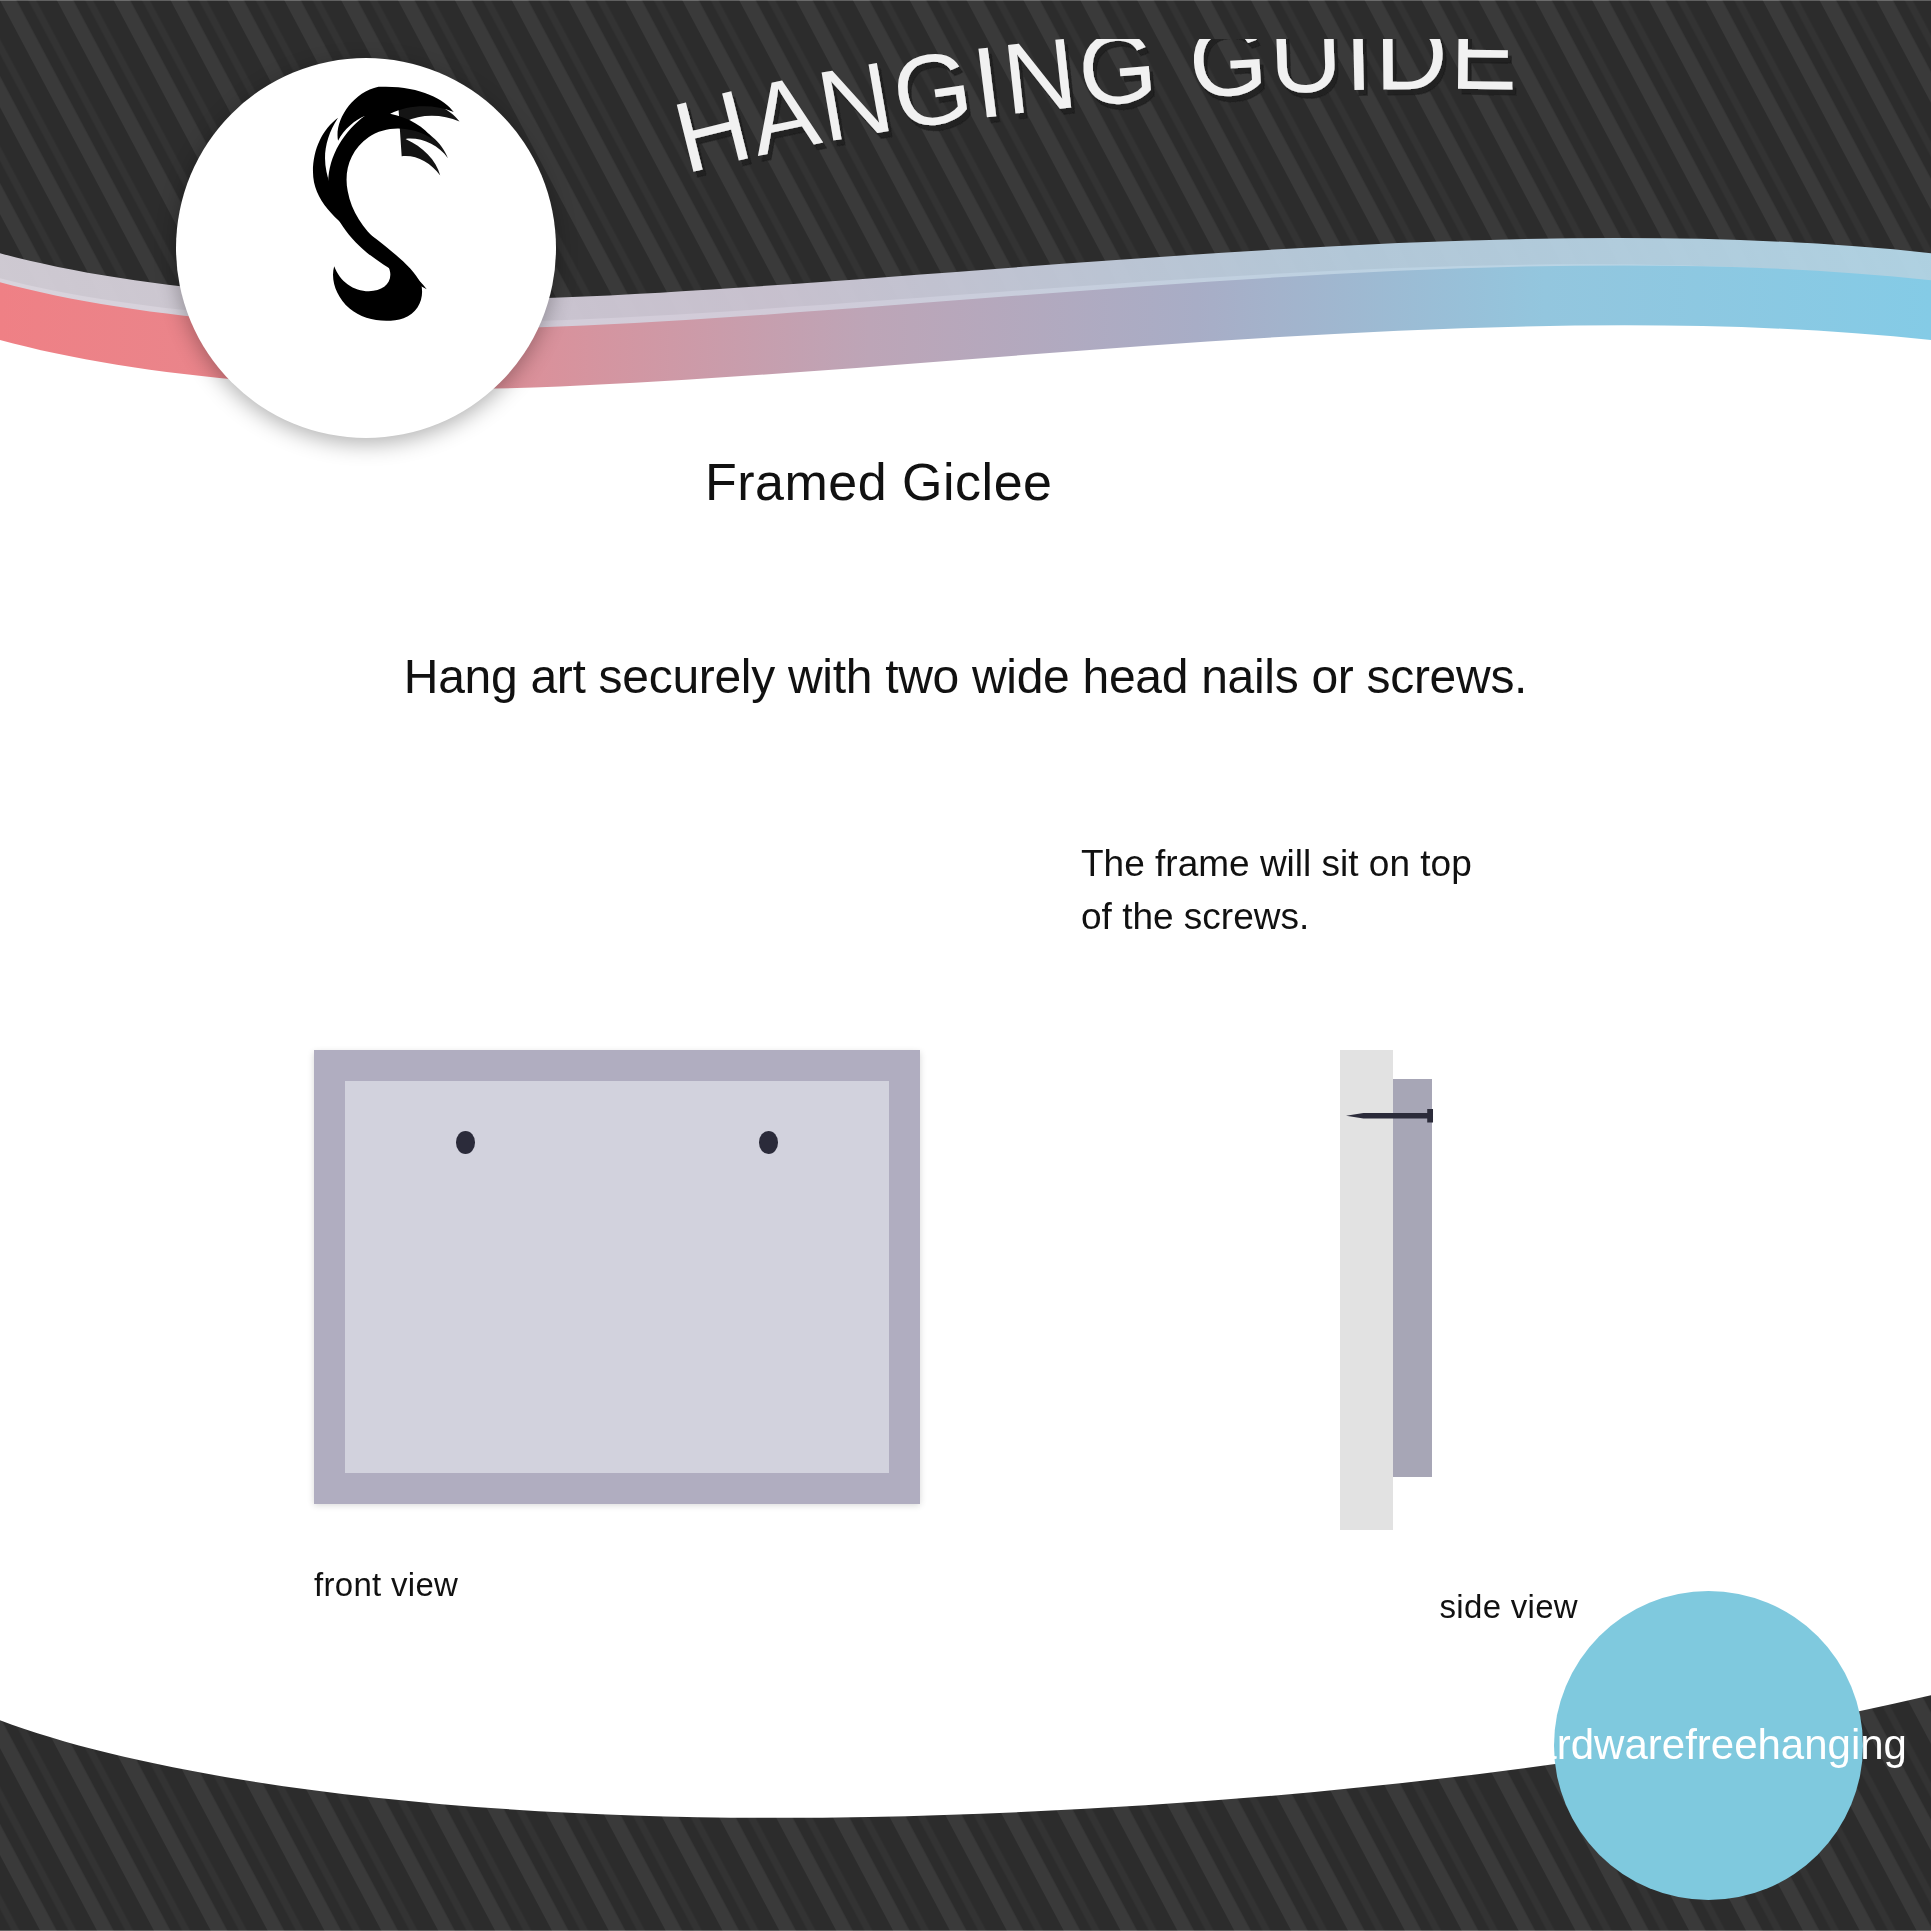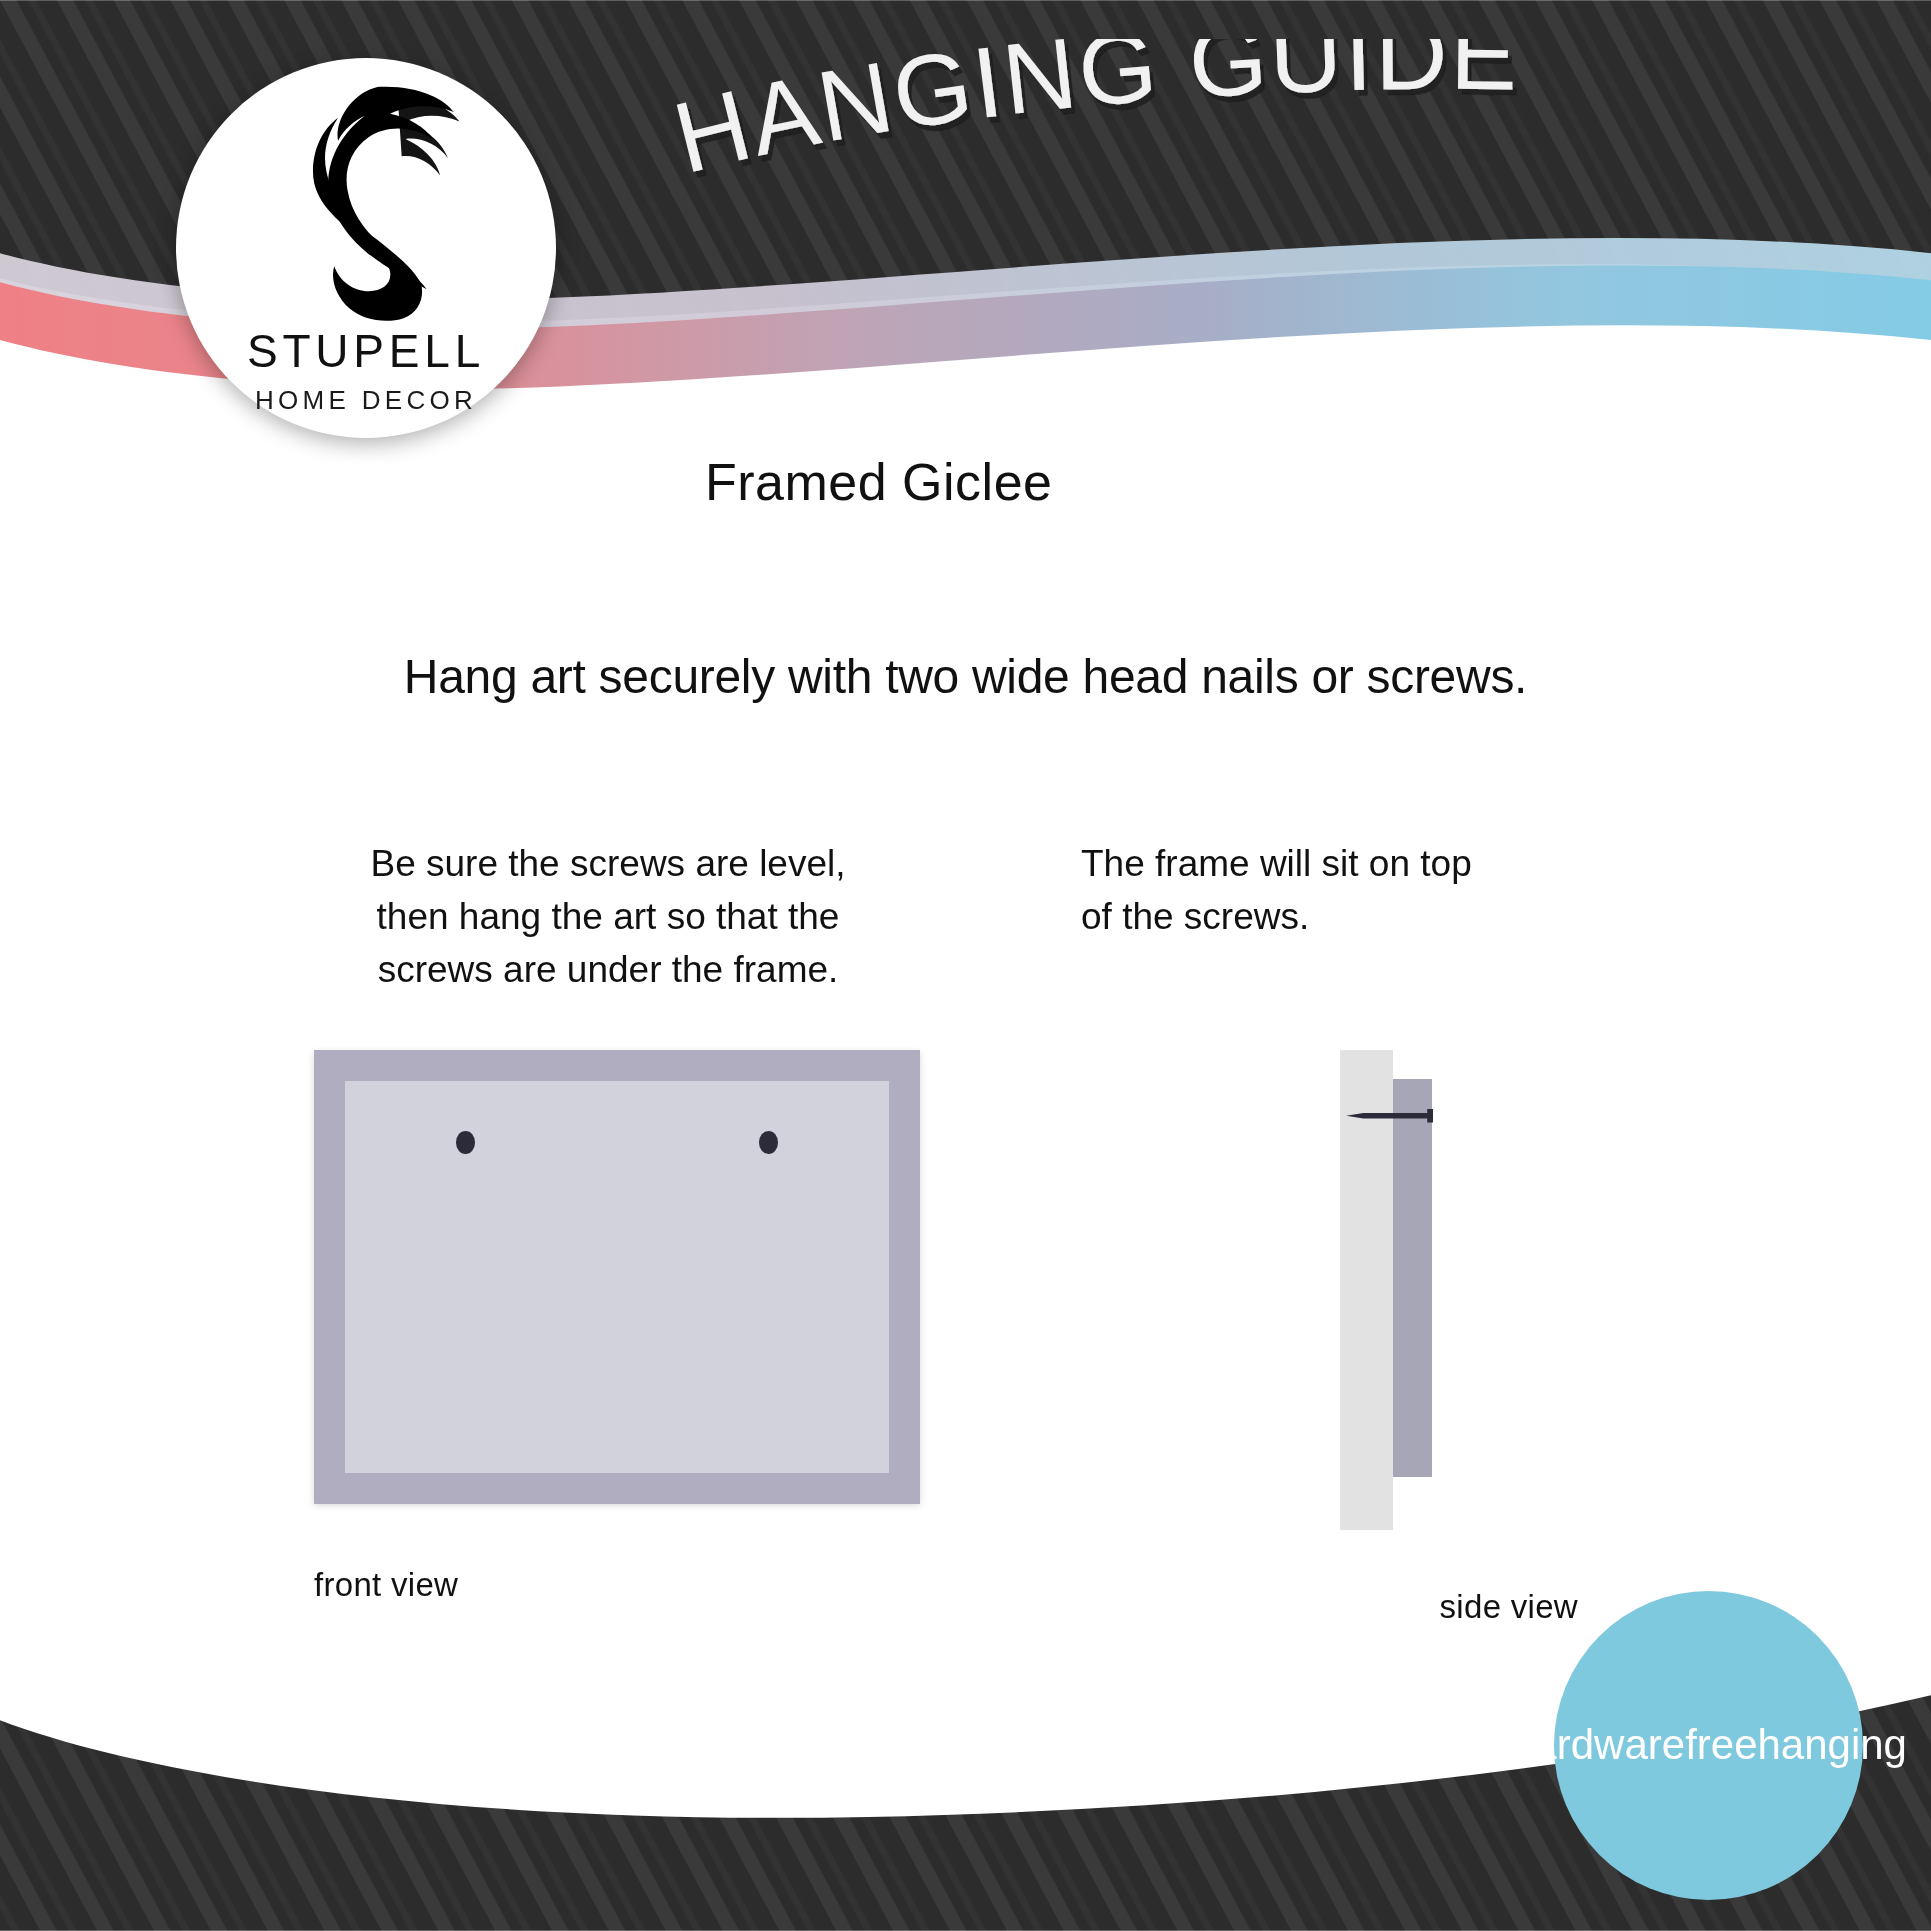--- a/index.html
+++ b/index.html
@@ -277,49 +277,40 @@
                  C146 184 166 198 178 214 C160 204 136 192 116 176 C94 158 78 134 76 108
                  C74 78 92 50 114 34 C104 38 92 48 86 60 C82 40 100 10 128 4 Z"></path>
         <path d="M60 92 C60 68 70 48 86 36 C74 54 70 74 74 92 C80 122 102 144 126 162
                  C146 178 164 192 172 208 C176 222 170 238 154 244 C136 250 112 246 98 234
                  C84 222 78 204 82 190 C88 206 102 216 118 216 C132 216 142 208 140 196
                  C138 184 126 174 110 162 C84 142 60 122 60 92 Z"></path>
         <path d="M148 16 C178 14 202 26 212 40 C194 32 172 32 156 40 C178 48 194 62 200 78
                  C190 64 172 56 156 58 C174 66 188 80 192 96 C182 82 166 74 152 76 Z" opacity="0.92"></path>
       </g>
     </svg>
-    <div id="logo-wordmark">
-      <div id="logo-name">STUPELL</div>
-      <div id="logo-tagline">HOME DECOR</div>
-    </div>
   </div>
 
   <div id="header-title-wrap">
     <svg width="1023" height="203" viewBox="0 0 1060 210">
       <defs>
         <path id="titleArc" d="M10,140 C300,60 760,35 1050,62" fill="none"></path>
         <filter id="titleShadow" x="-10%" y="-10%" width="130%" height="140%">
           <feDropShadow dx="4" dy="6" stdDeviation="0" flood-color="#1b1b1b" flood-opacity="0.85"></feDropShadow>
         </filter>
       </defs>
       <text font-family="Liberation Sans, sans-serif" font-size="104" fill="#f1f1f1" letter-spacing="2" filter="url(#titleShadow)">
         <textPath href="#titleArc" startOffset="0">HANGING GUIDE</textPath>
       </text>
     </svg>
   </div>
 
   <div id="product-type">Framed Giclee</div>
 
   <div id="intro-line">Hang art securely with two wide head nails or screws.</div>
 
-  <div id="front-column">
-    <div class="diagram-caption">Be sure the screws are level,</div>
-    <div class="diagram-caption">then hang the art so that the</div>
-    <div class="diagram-caption">screws are under the frame.</div>
-  </div>
 
   <div id="front-frame">
     <div id="front-frame-inner">
       <div class="screw-dot" id="screw-dot-left"></div>
       <div class="screw-dot" id="screw-dot-right"></div>
     </div>
   </div>
 
   <div id="front-view-label">
     <span class="view-label">front view</span>

